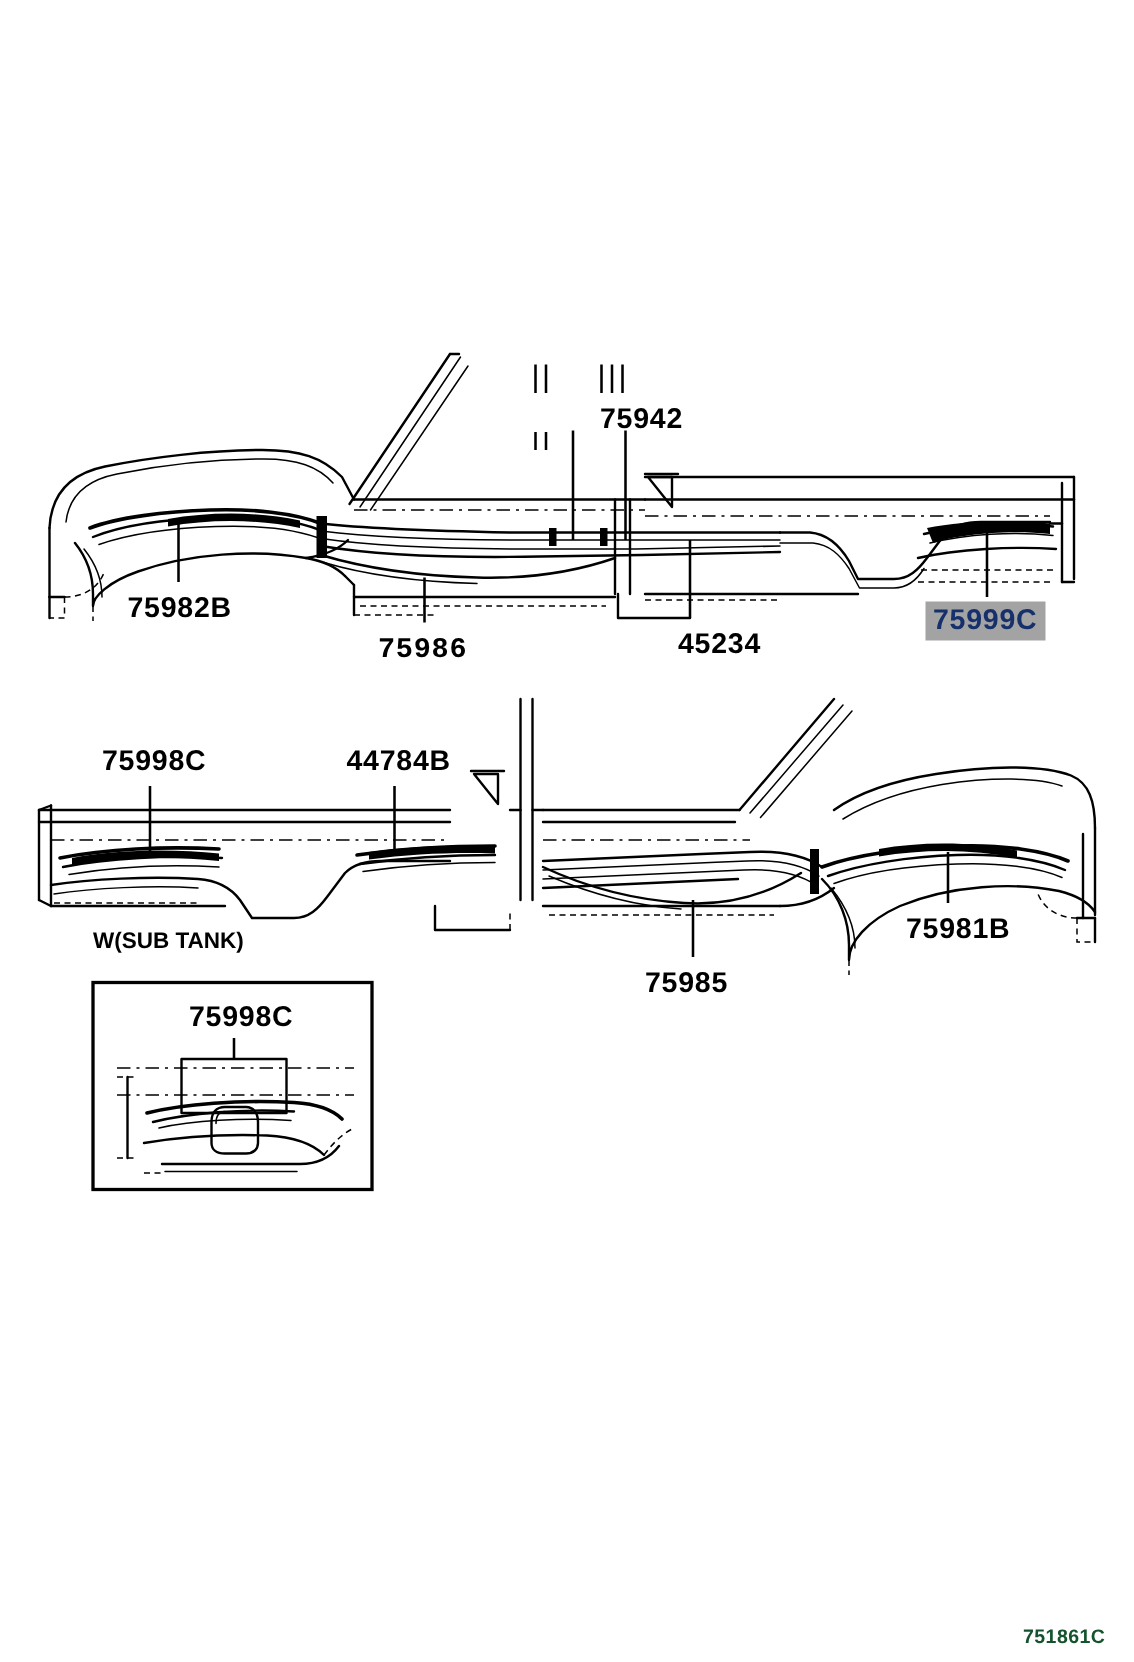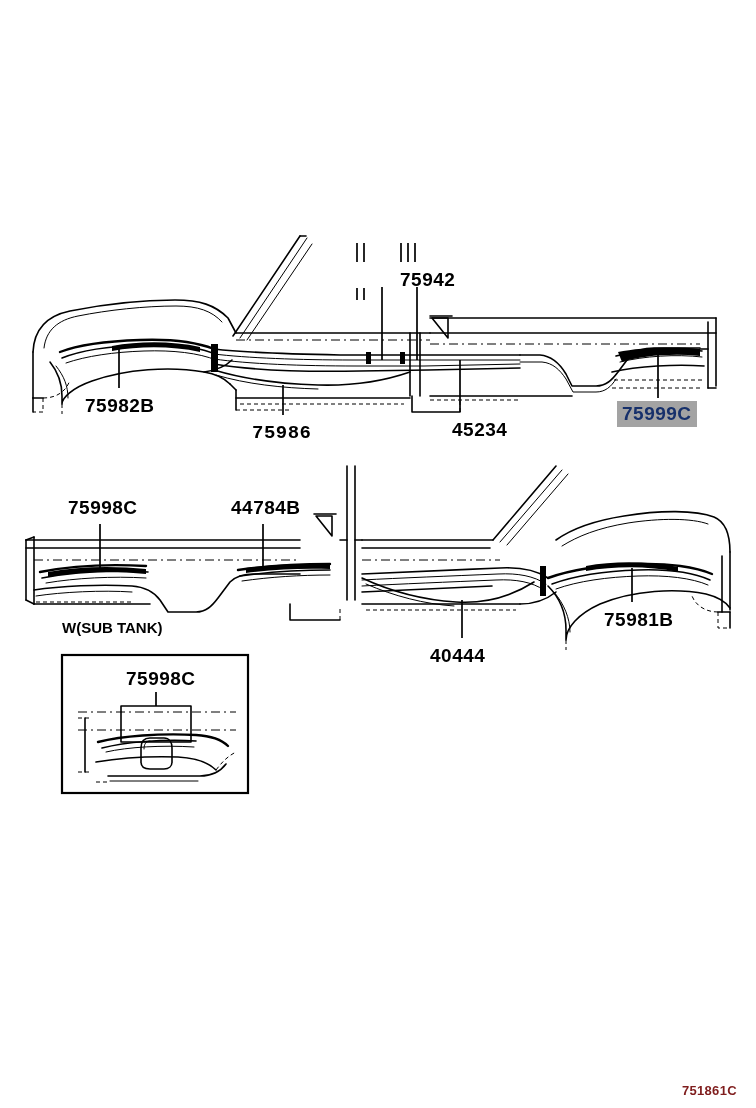--- a/index.html
+++ b/index.html
@@ -50,21 +50,21 @@
     font-size: 15px;
     color: #000000;
     white-space: nowrap;
     line-height: 1;
   }
   .sheet-code {
     position: absolute;
     font-family: "Liberation Sans", sans-serif;
     font-weight: bold;
     font-size: 13px;
-    color: #7f1d1d;
+    color: #14532d;
     white-space: nowrap;
     letter-spacing: 0.3px;
   }
 </style>
 </head>
 <body>
 
 <div id="sheet">
 
   <svg class="svg-layer" viewBox="0 0 756 1108" width="756" height="1108" xmlns="http://www.w3.org/2000/svg">
@@ -352,21 +352,21 @@
   <div class="callout" style="left:352px; top:270px;margin-left:48px;">75942</div>
 
   <div class="callout" style="left:452px; top:420px;">45234</div>
 
   <div class="callout hl" style="left:617px; top:401px;">75999C</div>
 
   <div class="callout" style="left:68px; top:498px;">75998C</div>
 
   <div class="callout" style="left:231px; top:498px;">44784B</div>
 
-  <div class="callout" style="left:430px; top:646px;">40444</div>
+  <div class="callout" style="left:430px; top:646px;">75985</div>
 
   <div class="callout" style="left:604px; top:610px;">75981B</div>
 
   <div class="inset-title" style="left:62px; top:620px;">W(SUB TANK)</div>
 
   <div class="callout" style="left:126px; top:669px;">75998C</div>
 
   <div class="sheet-code" style="left:682px; top:1083px;">751861C</div>
 
 </div>

